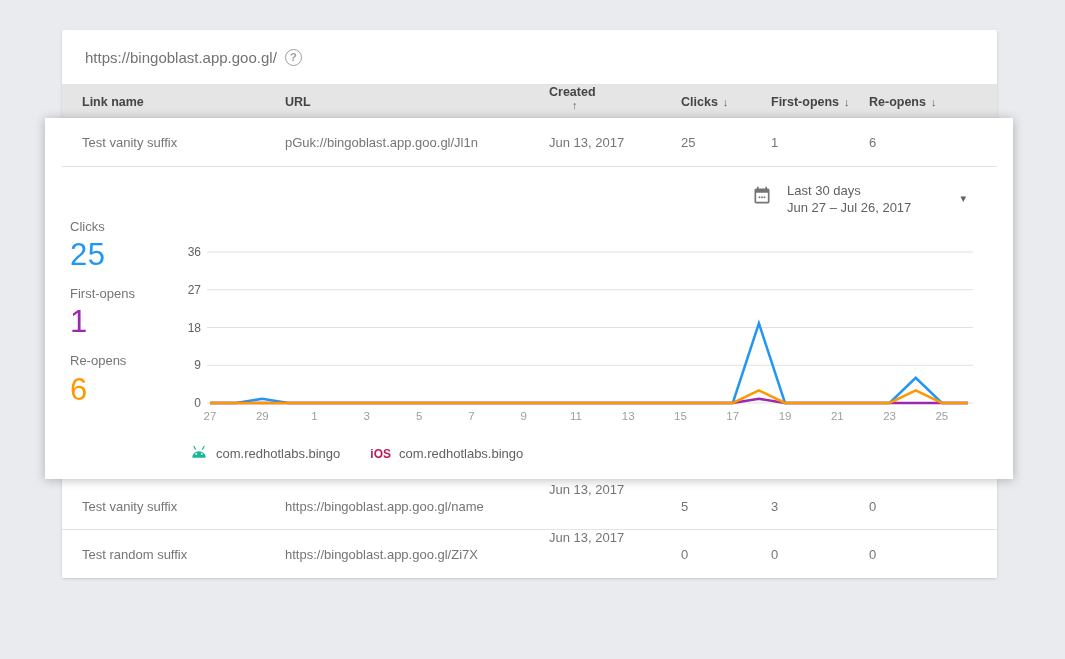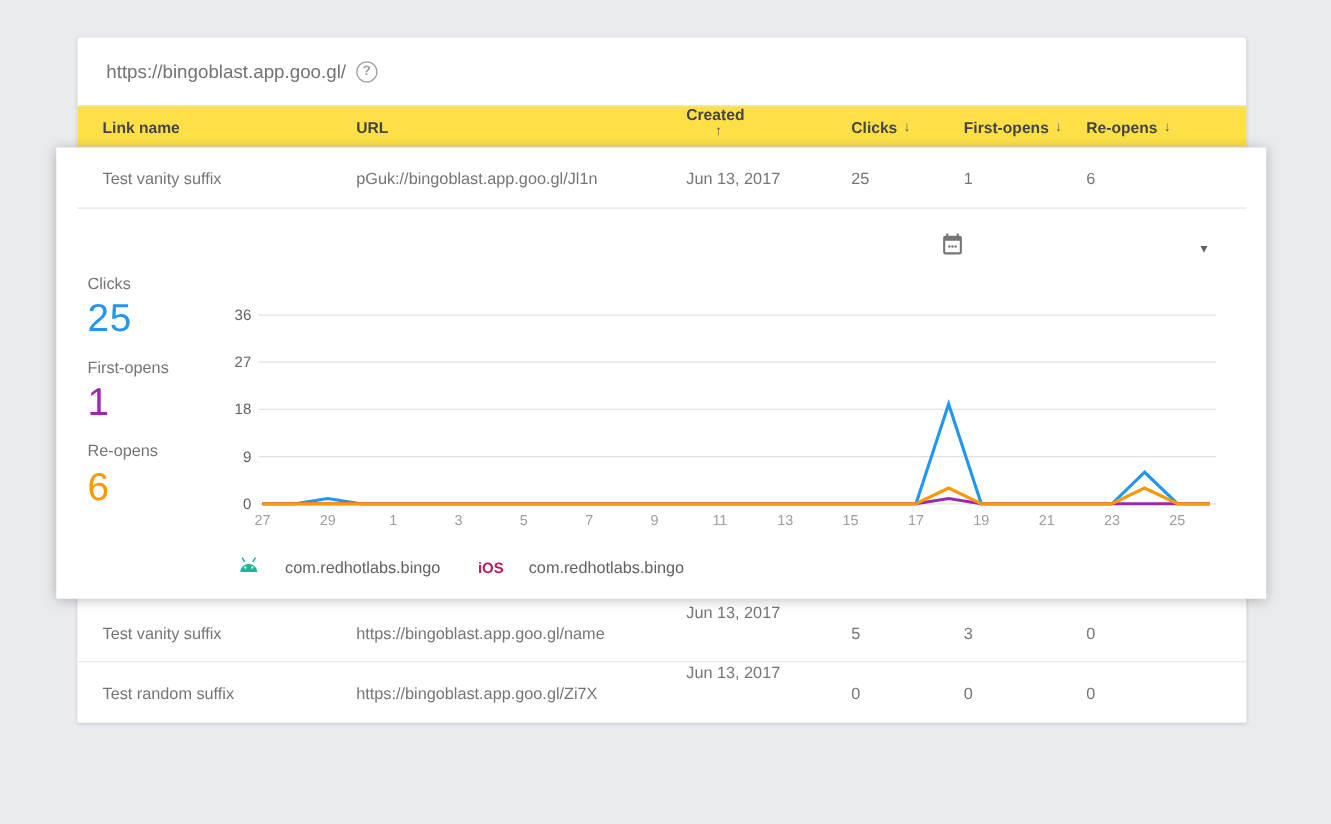--- a/index.html
+++ b/index.html
@@ -8,21 +8,21 @@
 
   .card { position:absolute; left:62px; top:30px; width:935px; height:548px;
           background:#fff; border-radius:2px; box-shadow:0 1px 3px rgba(0,0,0,.14); }
   .card-header { position:absolute; left:0; top:0; width:100%; height:55px;
                  border-bottom:1px solid #e3e3e3; display:flex; align-items:center; padding-left:23px; }
   .domain-url { font-size:15px; color:#737373; }
   .help-icon { width:17px; height:17px; border:1.5px solid #9e9e9e; border-radius:50%;
                color:#9e9e9e; font-size:11px; font-weight:700; display:inline-flex;
                align-items:center; justify-content:center; margin-left:8px; cursor:pointer; }
 
-  .thead { position:absolute; left:0; top:55px; width:100%; height:33px; background:#fde047;
+  .thead { position:absolute; left:0; top:55px; width:100%; height:33px; background:#e5e5e5;
            border-bottom:1px solid #e3e3e3; font-size:12.5px; color:#454545; font-weight:700; }
   .th { position:absolute; top:0; height:33px; display:flex; align-items:center; cursor:pointer; white-space:nowrap; }
   .arrow { font-size:11px; color:#5f5f5f; margin-left:5px; font-weight:400; }
 
   .c1 { left:20px; }  .c2 { left:223px; } .c3 { left:487px;flex-direction:column; }
   .c4 { left:619px; } .c5 { left:709px; } .c6 { left:807px; }
 
   .row { position:absolute; left:0; width:100%; height:48px; font-size:13px; color:#757575; background:#fff; cursor:pointer; }
   .cell { position:absolute; top:0; height:48px; display:flex; align-items:center; white-space:nowrap; }
   .row-2 { top:452px; border-bottom:1px solid #e3e3e3; }
@@ -43,21 +43,21 @@
 
   .stat-label { position:absolute; left:25px; font-size:13px; color:#757575; }
   .stat-value { position:absolute; left:25px; font-size:31px; font-weight:400; letter-spacing:.5px; }
   .sl1 { top:101px; } .sv1 { top:119px; }
   .sl2 { top:168px; } .sv2 { top:186px; }
   .sl3 { top:235px; } .sv3 { top:254px; }
 
   .chart-svg { position:absolute; left:140px; top:124px; }
 
   .legend { position:absolute; left:145px; top:327px; display:flex; gap:30px; align-items:center; }
-  .legend-item { display:flex; align-items:center; gap:20px; font-size:13px; color:#616161; }
+  .legend-item { display:flex; align-items:center; gap:8px; font-size:13px; color:#616161; }
   .ios-glyph { font-weight:700; font-size:12px; font-style:normal; letter-spacing:0; }
 </style>
 </head>
 <body>
 
 <div class="card">
   <div class="card-header">
     <span class="domain-url">https://bingoblast.app.goo.gl/</span>
     <span class="help-icon">?</span>
   </div>
@@ -120,20 +120,24 @@
 
   <div class="date-selector">
     <span class="cal-wrap">
       <svg width="20" height="20" viewBox="0 0 24 24">
         <path fill="#757575" d="M19 3h-1V1h-2v2H8V1H6v2H5c-1.1 0-2 .9-2 2v14c0 1.1.9 2 2 2h14c1.1 0 2-.9 2-2V5c0-1.1-.9-2-2-2zm0 16H5V8h14v11z"></path>
         <circle cx="9" cy="13.5" r="1.15" fill="#757575"></circle>
         <circle cx="12" cy="13.5" r="1.15" fill="#757575"></circle>
         <circle cx="15" cy="13.5" r="1.15" fill="#757575"></circle>
       </svg>
     </span>
+    <span class="date-text">
+      <div>Last 30 days</div>
+      <div>Jun 27 – Jul 26, 2017</div>
+    </span>
     <span class="caret">▾</span>
   </div>
 
   <span class="stat-label sl1">Clicks</span>
   <span class="stat-value sv1" style="color: rgb(33, 150, 243);">25</span>
   <span class="stat-label sl2">First-opens</span>
   <span class="stat-value sv2" style="color: rgb(156, 39, 176);">1</span>
   <span class="stat-label sl3">Re-opens</span>
   <span class="stat-value sv3" style="color: rgb(255, 152, 0);">6</span>
 

